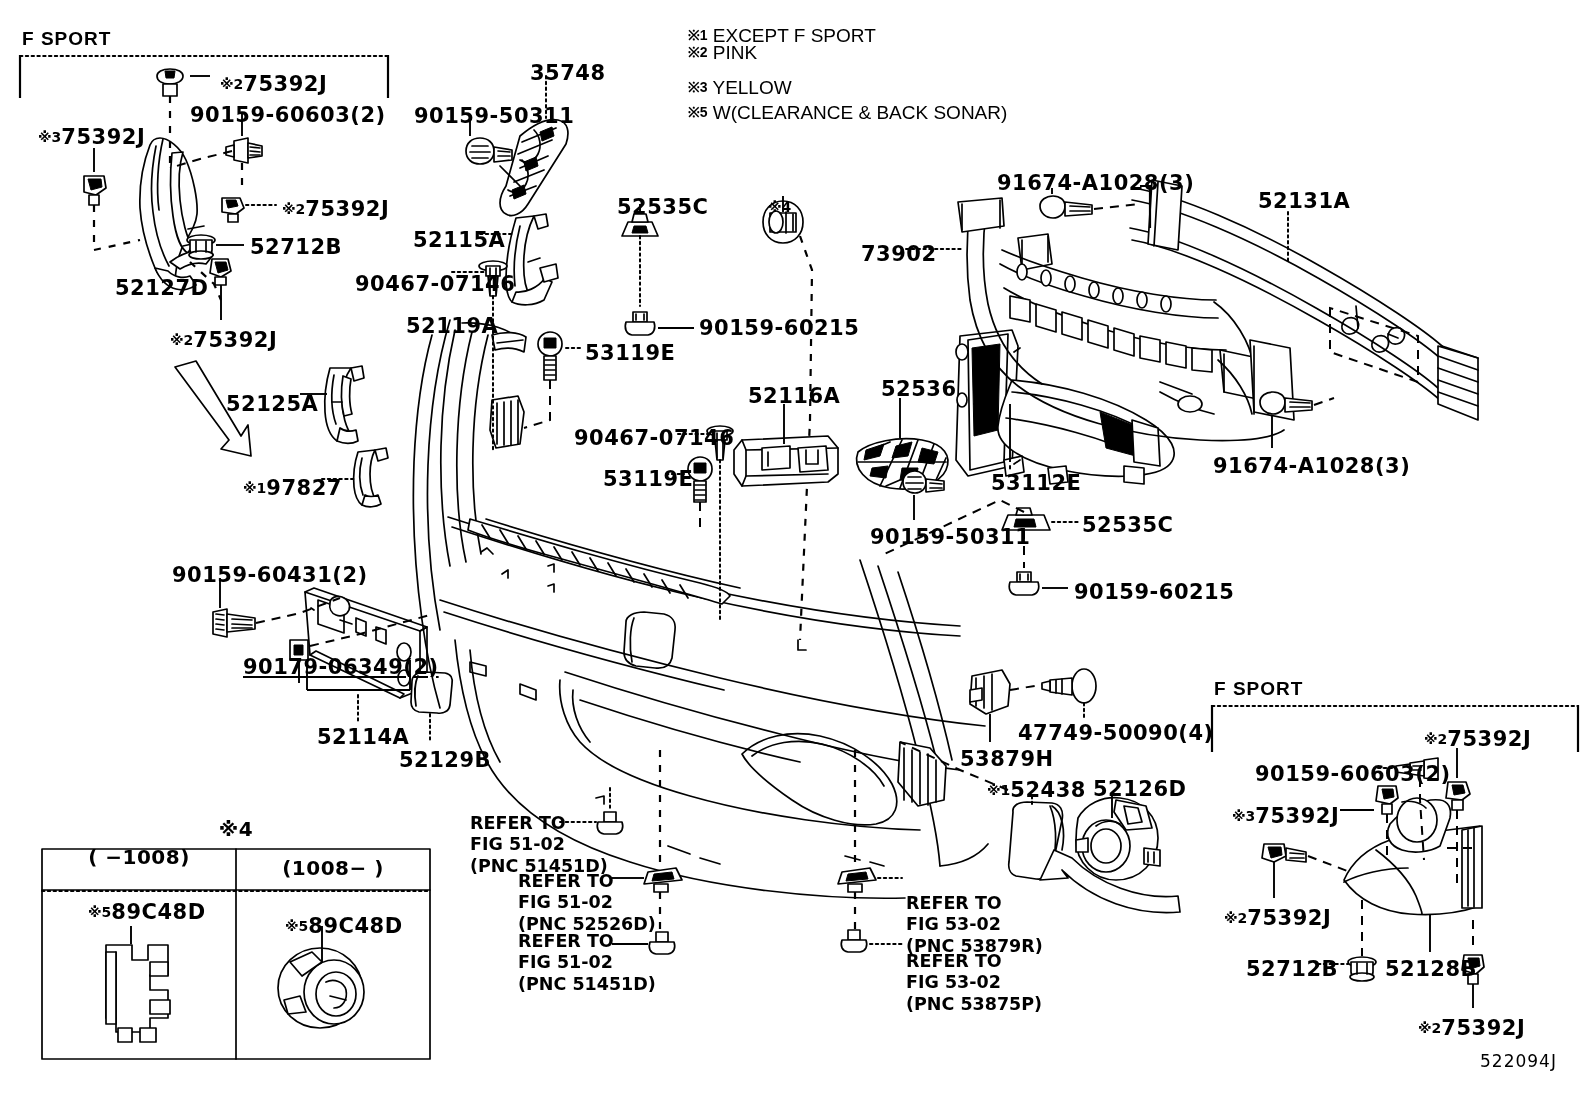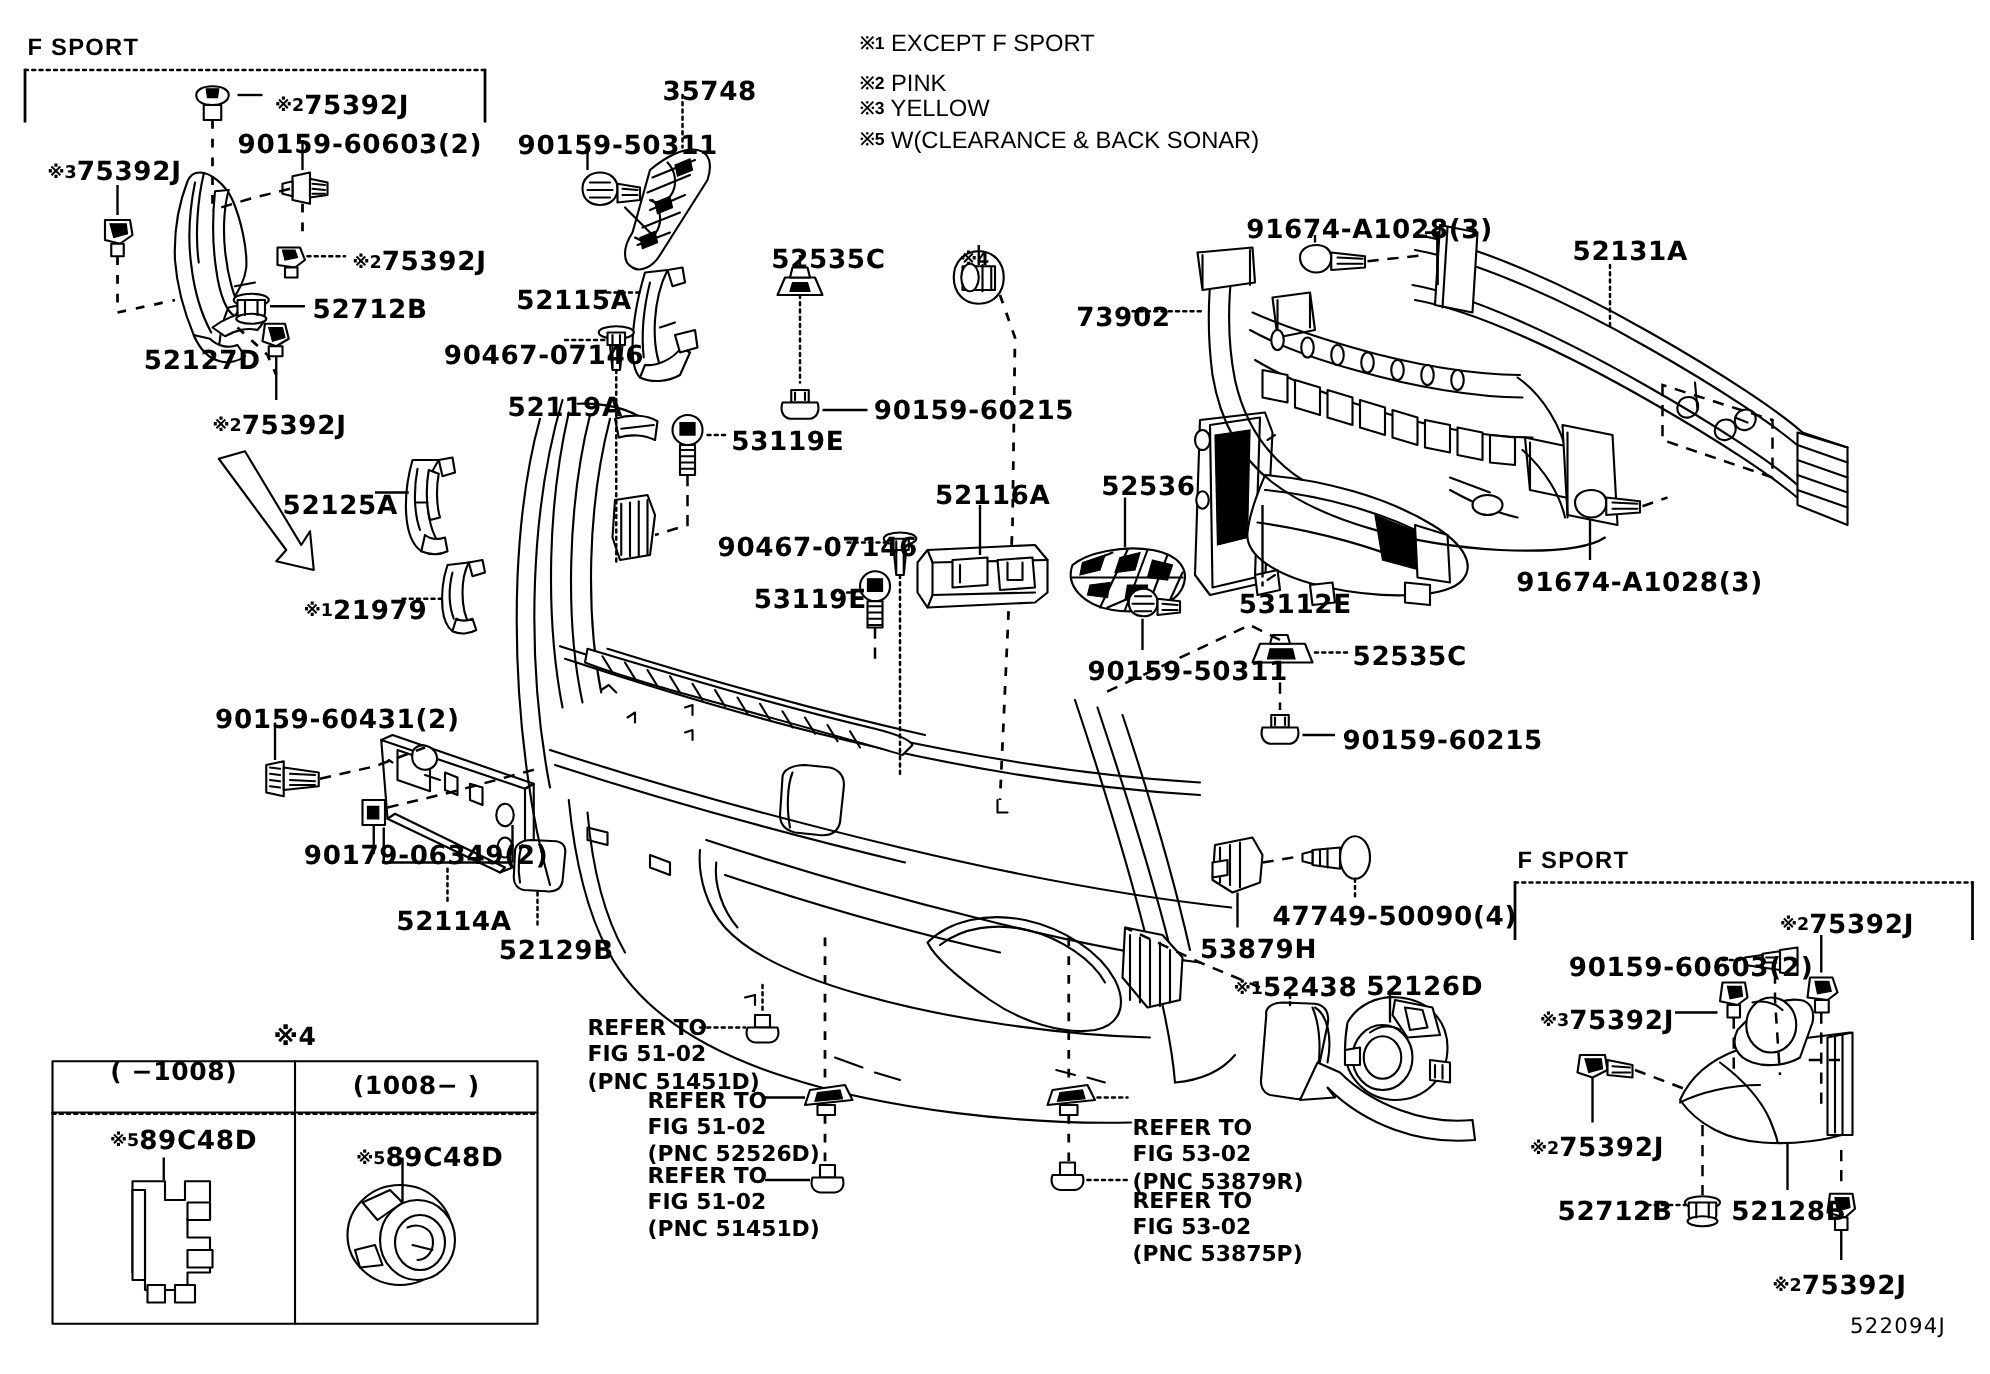--- a/index.html
+++ b/index.html
@@ -730,21 +730,21 @@
         <path class="s" d="M330 996 L346 1000"></path>
       </g>
       <path class="ld" d="M322 926 L322 962"></path>
     </g>
   </svg>
 
   <div class="lbl note" style="left:688px;top:25px;">
     <span class="mk">※1</span>
     <span>EXCEPT F SPORT</span>
   </div>
-  <div class="lbl note" style="left:688px;top:57px;">
+  <div class="lbl note" style="left:688px;top:42px;">
     <span class="mk">※2</span>
     <span>PINK</span>
   </div>
   <div class="lbl note" style="left:688px;top:77px;">
     <span class="mk">※3</span>
     <span>YELLOW</span>
   </div>
   <div class="lbl note" style="left:688px;top:102px;">
     <span class="mk">※5</span>
     <span>W(CLEARANCE &amp; BACK SONAR)</span>
@@ -755,23 +755,23 @@
 
   <div id="callout-layer">
       <div class="lbl" style="left: 220px; top: 73px;"><span class="mk">※2</span><span>75392J</span></div>
       <div class="lbl" style="left: 190px; top: 104px;"><span>90159-60603(2)</span></div>
       <div class="lbl" style="left: 38px; top: 126px;"><span class="mk">※3</span><span>75392J</span></div>
       <div class="lbl" style="left: 282px; top: 198px;"><span class="mk">※2</span><span>75392J</span></div>
       <div class="lbl" style="left: 250px; top: 236px;"><span>52712B</span></div>
       <div class="lbl" style="left: 115px; top: 277px;"><span>52127D</span></div>
       <div class="lbl" style="left: 170px; top: 329px;"><span class="mk">※2</span><span>75392J</span></div>
       <div class="lbl" style="left: 226px; top: 393px;"><span>52125A</span></div>
-      <div class="lbl" style="left: 243px; top: 477px;"><span class="mk">※1</span><span>21979</span></div>
+      <div class="lbl" style="left: 243px; top: 477px;"><span class="mk">※1</span><span>97827</span></div>
       <div class="lbl" style="left: 172px; top: 564px;"><span>90159-60431(2)</span></div>
-      <div class="lbl" style="left: 243px; top: 673px;"><span>90179-06349(2)</span></div>
+      <div class="lbl" style="left: 243px; top: 656px; text-decoration: underline;"><span>90179-06349(2)</span></div>
       <div class="lbl" style="left: 317px; top: 726px;"><span>52114A</span></div>
       <div class="lbl" style="left: 399px; top: 749px;"><span>52129B</span></div>
       <div class="lbl" style="left: 414px; top: 105px;"><span>90159-50311</span></div>
       <div class="lbl" style="left: 530px; top: 62px;"><span>35748</span></div>
       <div class="lbl" style="left: 413px; top: 229px;"><span>52115A</span></div>
       <div class="lbl" style="left: 355px; top: 273px;"><span>90467-07146</span></div>
       <div class="lbl" style="left: 406px; top: 315px;"><span>52119A</span></div>
       <div class="lbl" style="left: 585px; top: 342px;"><span>53119E</span></div>
       <div class="lbl" style="left: 617px; top: 196px;"><span>52535C</span></div>
       <div class="lbl" style="left: 768px; top: 196px;"><span class="mk">※4</span></div>

